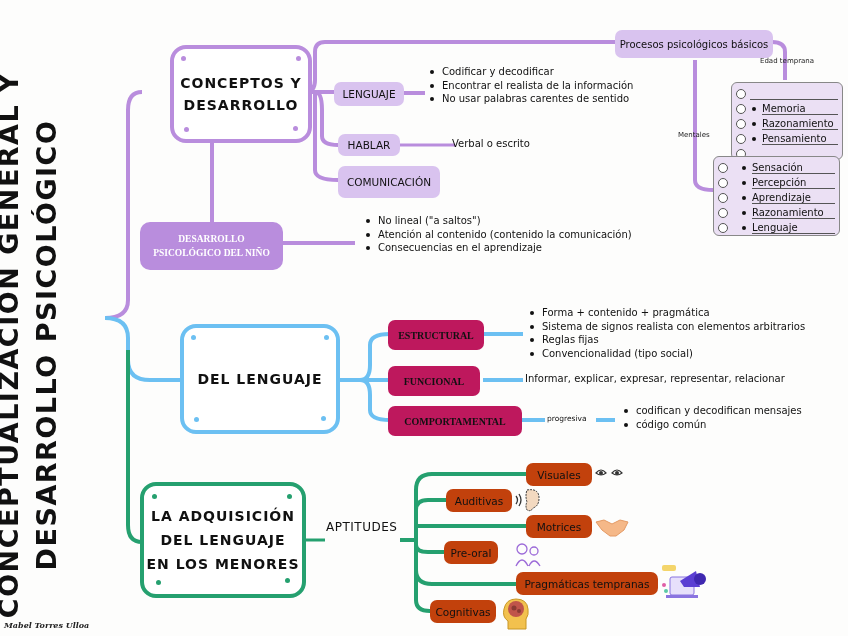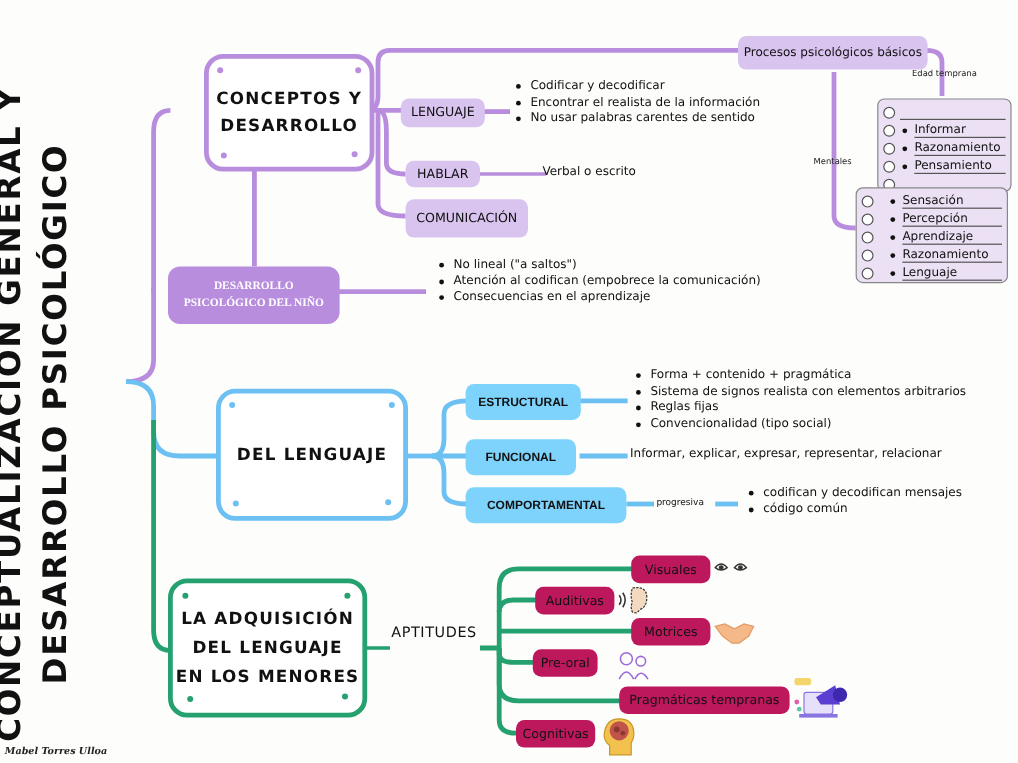--- a/index.html
+++ b/index.html
@@ -12,22 +12,22 @@
   .main-box{background:#fff;border-radius:16px;display:flex;align-items:center;justify-content:center;text-align:center;font-weight:bold;font-size:14px;line-height:22px;letter-spacing:1px;box-sizing:border-box;}
   .main-box .dot{position:absolute;width:5px;height:5px;border-radius:50%;}
   .purple{border:4px solid #b98ddd;margin-left:28px;}
   .purple .dot{background:#b98ddd;}
   .blue{border:4px solid #6cc0f2;}
   .blue .dot{background:#6cc0f2;}
   .green{border:4px solid #25a06f;}
   .green .dot{background:#25a06f;}
   .pill{border-radius:7px;display:flex;align-items:center;justify-content:center;font-size:10.5px;box-sizing:border-box;}
   .p-pill{background:#d9c3ef;}
-  .b-pill{background:#7dd3fc;font-family:Liberation Sans, sans-serif;font-weight:bold;font-size:10px;}
-  .g-pill{background:#be185d;font-size:10.5px;}
+  .b-pill{background:#be185d;font-family:Liberation Serif, serif;font-weight:bold;font-size:10px;}
+  .g-pill{background:#c2410c;font-size:10.5px;}
   .dsn{background:#b98ddd;color:#fff;font-family:"Liberation Serif",serif;font-weight:bold;font-size:9.5px;line-height:14px;text-align:center;border-radius:10px;display:flex;align-items:center;justify-content:center;}
   ul.bl{margin:0;padding:0 0 0 14px;list-style:none;font-size:10px;line-height:13.5px;}
   ul.bl li{position:relative;white-space:nowrap;}
   ul.bl li::before{content:"";position:absolute;left:-12px;top:5px;width:4px;height:4px;border-radius:50%;background:#111;}
   .small{font-size:7px;color:#222;}
   .list-card{background:#ebe0f4;border:1.5px solid #888;border-radius:6px;box-sizing:border-box;padding:3px 4px;}
   .lc-row{display:flex;align-items:center;height:15px;font-size:10px;}
   .lc-circle{width:8px;height:8px;border:1px solid #555;border-radius:50%;background:#fff;margin-right:4px;flex:none;}
   .lc-bul{width:4px;height:4px;border-radius:50%;background:#111;margin:0 6px 0 2px;flex:none;}
   .lc-text{flex:1;border-bottom:1px solid #555;line-height:12px;height:11px;white-space:nowrap;}
@@ -108,21 +108,21 @@
 <div class="abs small" style="left:678px;top:131px;">Mentales</div>
 
 <div class="abs list-card" style="left:731px;top:82px;width:112px;height:78px;">
   <div class="lc-row">
       <span class="lc-circle"></span>
       <span class="lc-text"></span>
     </div>
   <div class="lc-row">
       <span class="lc-circle"></span>
       <span class="lc-bul"></span>
-      <span class="lc-text">Informar</span>
+      <span class="lc-text">Memoria</span>
     </div>
   <div class="lc-row">
       <span class="lc-circle"></span>
       <span class="lc-bul"></span>
       <span class="lc-text">Razonamiento</span>
     </div>
   <div class="lc-row">
       <span class="lc-circle"></span>
       <span class="lc-bul"></span>
       <span class="lc-text">Pensamiento</span>
@@ -162,21 +162,21 @@
 </div>
 
 <div class="abs dsn" style="left:140px;top:222px;width:143px;height:48px;">
   <div>
     <div>DESARROLLO</div>
     <div>PSICOLÓGICO DEL NIÑO</div>
   </div>
 </div>
 <ul class="abs bl" style="left:364px;top:214px;">
   <li>No lineal ("a saltos")</li>
-  <li>Atención al codifican (empobrece la comunicación)</li>
+  <li>Atención al contenido (contenido la comunicación)</li>
   <li>Consecuencias en el aprendizaje</li>
 </ul>
 
 <div class="abs main-box blue" style="left:180px;top:324px;width:160px;height:110px;">
   <span class="dot" style="left:7px;top:7px;"></span>
   <span class="dot" style="right:7px;top:7px;"></span>
   <span class="dot" style="left:10px;bottom:8px;"></span>
   <span class="dot" style="right:10px;bottom:9px;"></span>
   <div>
     <div>DEL LENGUAJE</div>

